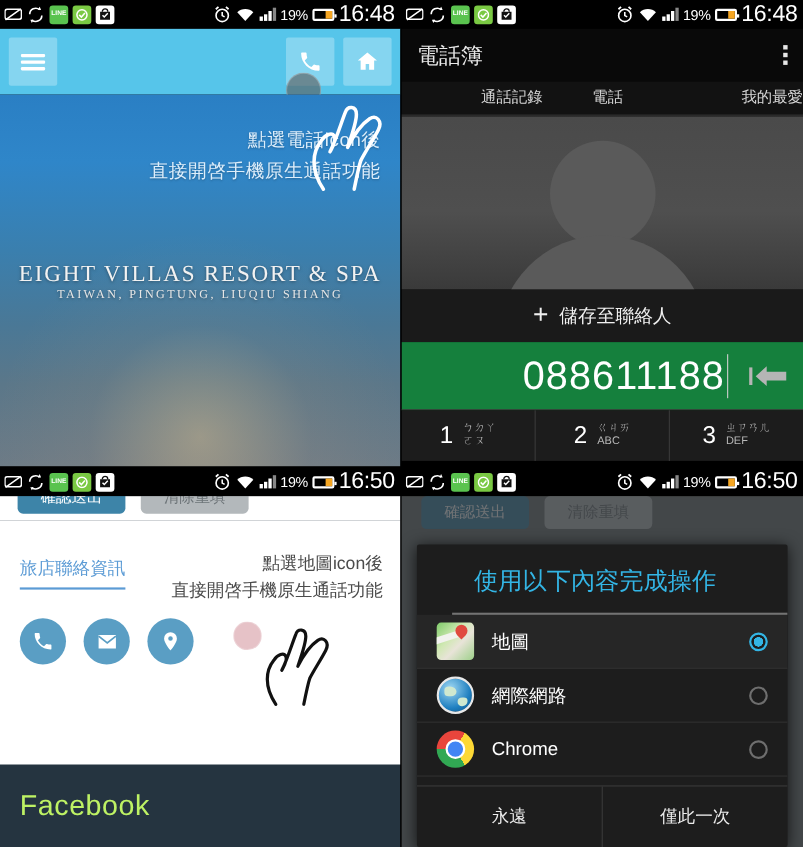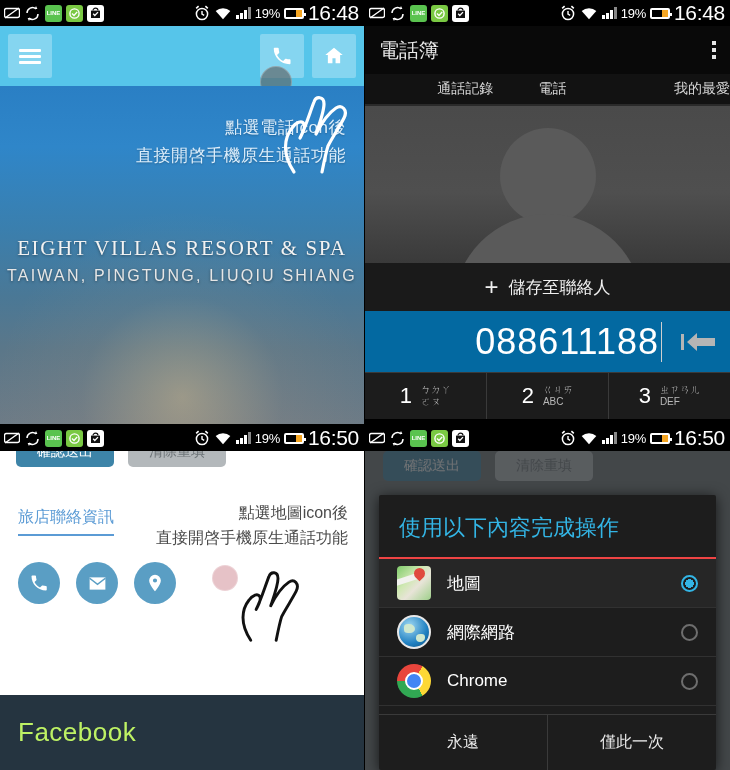--- a/index.html
+++ b/index.html
@@ -71,23 +71,23 @@
     text-shadow: 0 1px 2px rgba(0,0,0,0.25);
   }
   .logo-wrap { position: absolute; left: 0; right: 0; top: 148px; text-align: center; color: #fff; }
   .logo-mark { height: 76px; display:flex; align-items:center; justify-content:center; gap: 14px; }
   .logo-en {
     font-family: "Liberation Serif", "DejaVu Serif", serif;
     font-size: 21px; letter-spacing: 1.6px; color: #f2f2f2;
     text-shadow: 0 1px 3px rgba(0,0,0,0.4); margin-top: 2px;
   }
   .logo-sub {
-    font-family: Liberation Sans, sans-serif;
-    font-size: 16px; letter-spacing: 2.2px; color: #e6e6e6;
-    text-shadow: 0 1px 3px rgba(0,0,0,0.4); margin-top: 6px;
+    font-family: Liberation Serif, serif;
+    font-size: 11px; letter-spacing: 2.2px; color: #e6e6e6;
+    text-shadow: 0 1px 3px rgba(0,0,0,0.4); margin-top: 1px;
   }
   .cjk-logo { font-size: 40px; font-family: "DejaVu Sans", sans-serif; color:#fff;
               text-shadow: 0 1px 4px rgba(0,0,0,0.35); letter-spacing: 3px; }
   .tap-dot {
     position: absolute; border-radius: 50%; background: rgba(90,90,90,0.62);
     border: 1px solid rgba(255,255,255,0.25);
   }
 
   
   .dial-title {
@@ -114,21 +114,21 @@
   .silhouette-body {
     position: absolute; left: 50%; transform: translateX(-50%); top: 108px;
     width: 190px; height: 120px; border-radius: 95px 95px 0 0; background: #5a5a5a;
   }
   .save-row {
     height: 48px; background: #1a1a1a; color: #f0f0f0; display: flex;
     align-items: center; justify-content: center; gap: 10px; font-size: 17px;
   }
   .plus { font-size: 24px; font-weight: 300; line-height: 1; }
   .num-row {
-    height: 62px; background: #0369a1; display: flex; align-items: center;
+    height: 62px; background: #15803d; display: flex; align-items: center;
     justify-content: flex-end; padding-right: 6px; border-bottom: 1px solid #3a3a3a;
   }
   .num-val {
     color: #fff; font-size: 36px; letter-spacing: 1px;
     font-family: "Liberation Sans", sans-serif; font-weight: 400;
   }
   .caret { width: 1px; height: 40px; background: #cfcfcf; margin: 0 10px 0 2px; }
   .bksp { width: 52px; display: flex; align-items: center; justify-content: center; }
   .keypad { display: flex; height: 46px; background: #1c1c1c; }
   .key {
@@ -170,21 +170,22 @@
   .p4-body { position: absolute; top: 26px; left: 0; right: 0; bottom: 0; background: #6b6f72; }
   .p4-pillrow { position: absolute; top: 0px; left: 18px; display: flex; gap: 14px; opacity: 0.55; }
   .p4-dim { position: absolute; inset: 0; background: rgba(20,22,24,0.45); }
   .dialog {
     position: absolute; left: 14px; right: 14px; top: 44px; bottom: 0;
     background: #1d1d1d; border-radius: 2px; overflow: hidden;
     box-shadow: 0 2px 14px rgba(0,0,0,0.7); display: flex; flex-direction: column;
   }
   .dlg-title {
     color: #33b5e5; font-size: 22px; padding: 18px 16px 14px 20px;
-    border-bottom: 2px solid #ef4444;
+    border-bottom: 2px solid #737373;
+    margin-left: 32px;
   }
   .dlg-list { flex: 1; }
   .dlg-item {
     display: flex; align-items: center; gap: 16px; padding: 0 18px;
     height: 49px; border-bottom: 1px solid #313131; color: #fff; font-size: 17px;
   }
   .dlg-item.sel { background: #262626; }
   .app-ico { width: 34px; height: 34px; border-radius: 4px; flex: 0 0 34px; position: relative; overflow: hidden; }
   .radio { margin-left: auto; width: 17px; height: 17px; border-radius: 50%;
            border: 2px solid #6e6e6e; }

